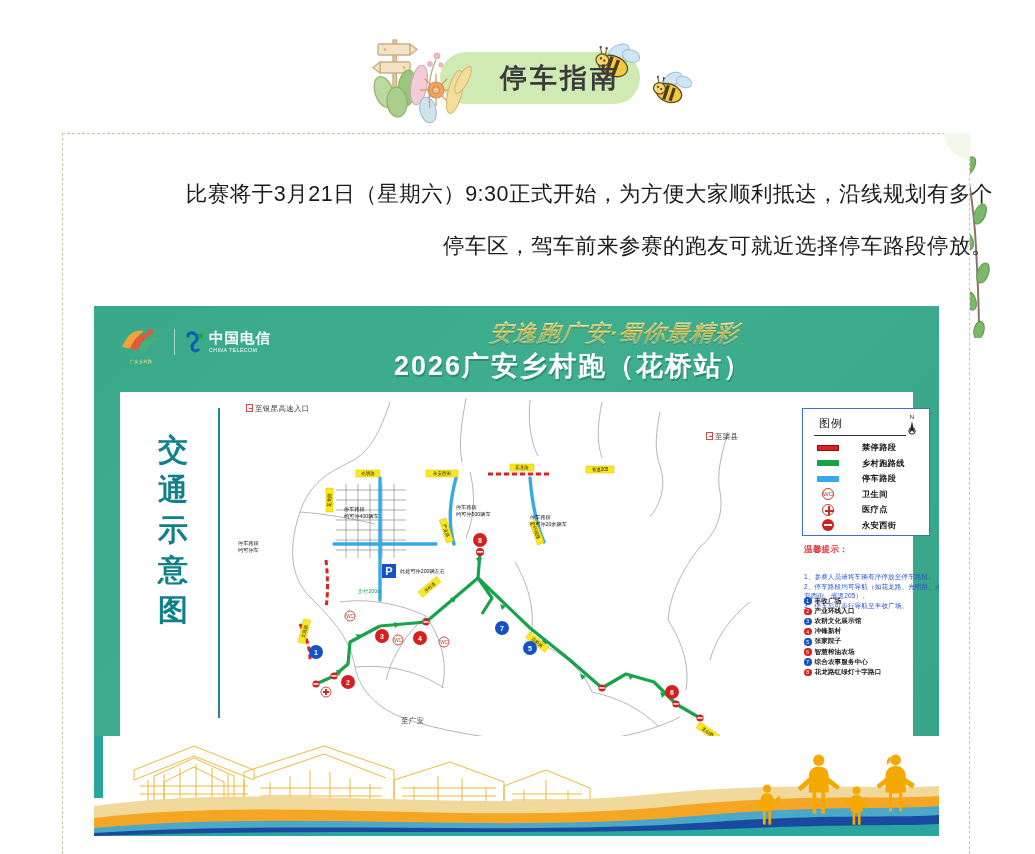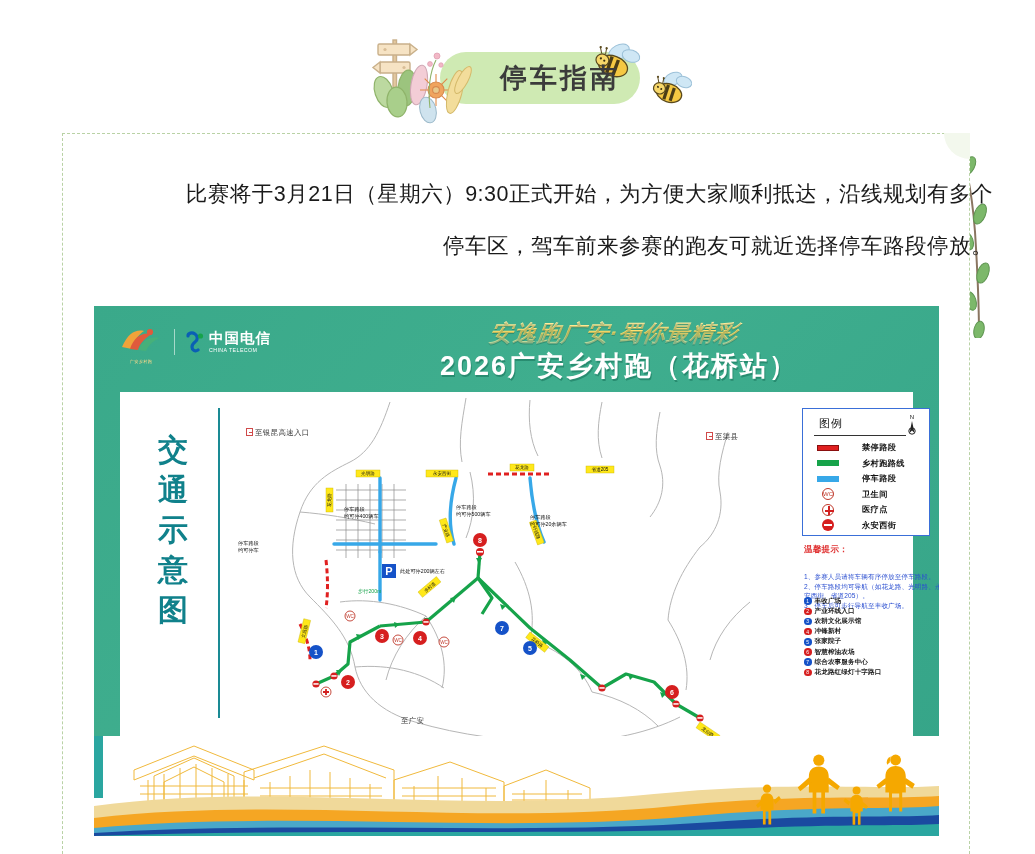--- a/index.html
+++ b/index.html
@@ -68,21 +68,21 @@
 
   .poster-slogan {
     position:absolute; left:355px; top:12px; width:330px; text-align:center;
     font-size:23px; font-weight:bold; font-style:italic;
     background:linear-gradient(180deg,#fff6c0 0%,#ffe06a 45%,#8fd6c2 100%);
     -webkit-background-clip:text; background-clip:text; color:transparent;
     letter-spacing:1px; transform:skewX(-8deg);
     text-shadow:0 1px 0 rgba(0,60,40,.25);
   }
   .poster-maintitle {
-    position:absolute; left:300px; top:42px; width:450px; text-align:center;
+    position:absolute; left:300px; top:42px; width:450px; text-align:left;
     font-size:27px; font-weight:bold; color:#ffffff; letter-spacing:2px;
     text-shadow:1px 2px 0 rgba(0,80,60,.35);
   }
 
   .map-white {
     position:absolute; left:26px; top:86px; width:793px; height:380px;
     background:#ffffff;
   }
   .map-vtitle {
     position:absolute; left:34px; top:38px; width:40px;
@@ -439,21 +439,21 @@
       </svg>
 
       <div class="pmark" style="left:262px; top:172px;">P</div>
       <div class="cap" style="left:280px; top:176px;">此处可停200辆左右</div>
       <div class="cap" style="left:224px; top:114px; color:#111;">停车路段<br>约可停400辆车</div>
       <div class="cap" style="left:336px; top:112px; color:#111;">停车路段<br>约可停500辆车</div>
       <div class="cap" style="left:410px; top:122px; color:#111;">停车路段<br>约可停20余辆车</div>
       <div class="cap" style="left:118px; top:148px; color:#111;">停车路段<br>约可停车</div>
       <div class="cap" style="left:238px; top:196px; color:#16a34a;">步行200m</div>
 
-      <div class="map-label" style="left:126px; top:36px;">
+      <div class="map-label" style="left:126px; top:12px;">
         <span class="sgn"></span><span>至银昆高速入口</span>
       </div>
       <div class="map-label" style="left:586px; top:40px;">
         <span class="sgn"></span><span>至渠县</span>
       </div>
       <div class="map-label" style="left:242px; top:324px;margin-left:39px;">
         <span>至广安</span>
       </div>
       <div class="map-label" style="left:566px; top:356px;">
         <span class="sgn"></span><span>至龙台镇</span>

